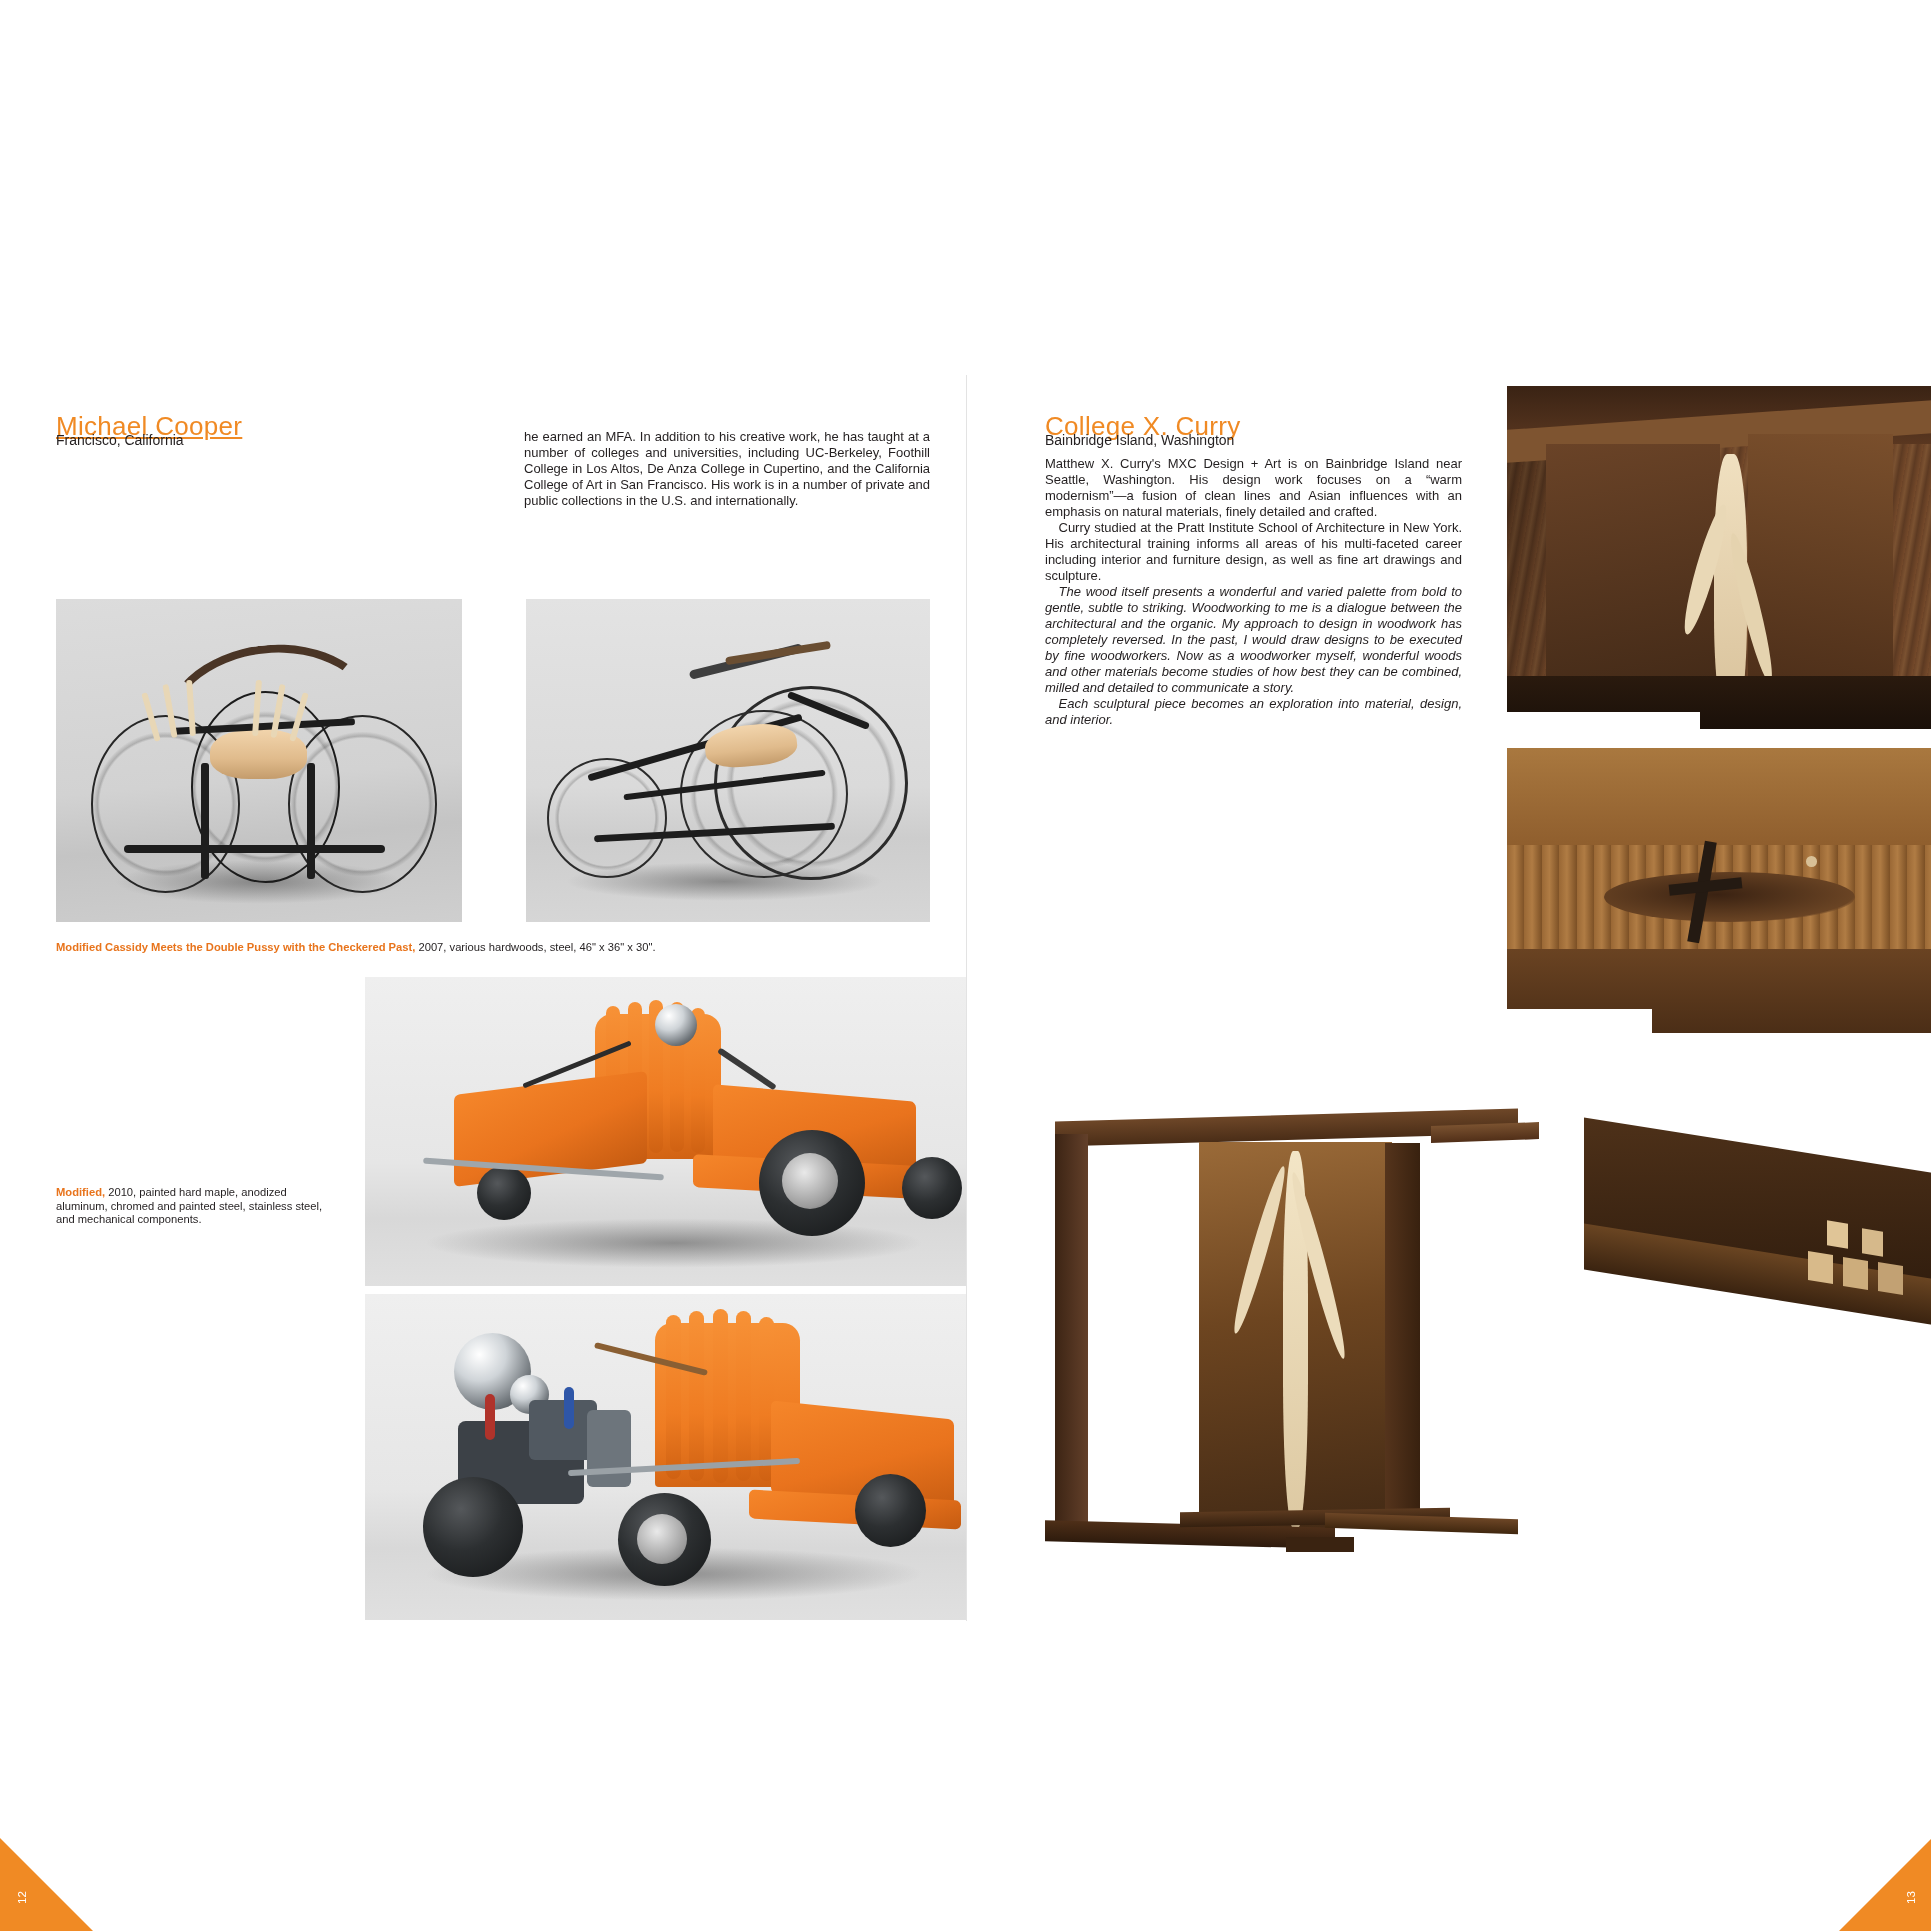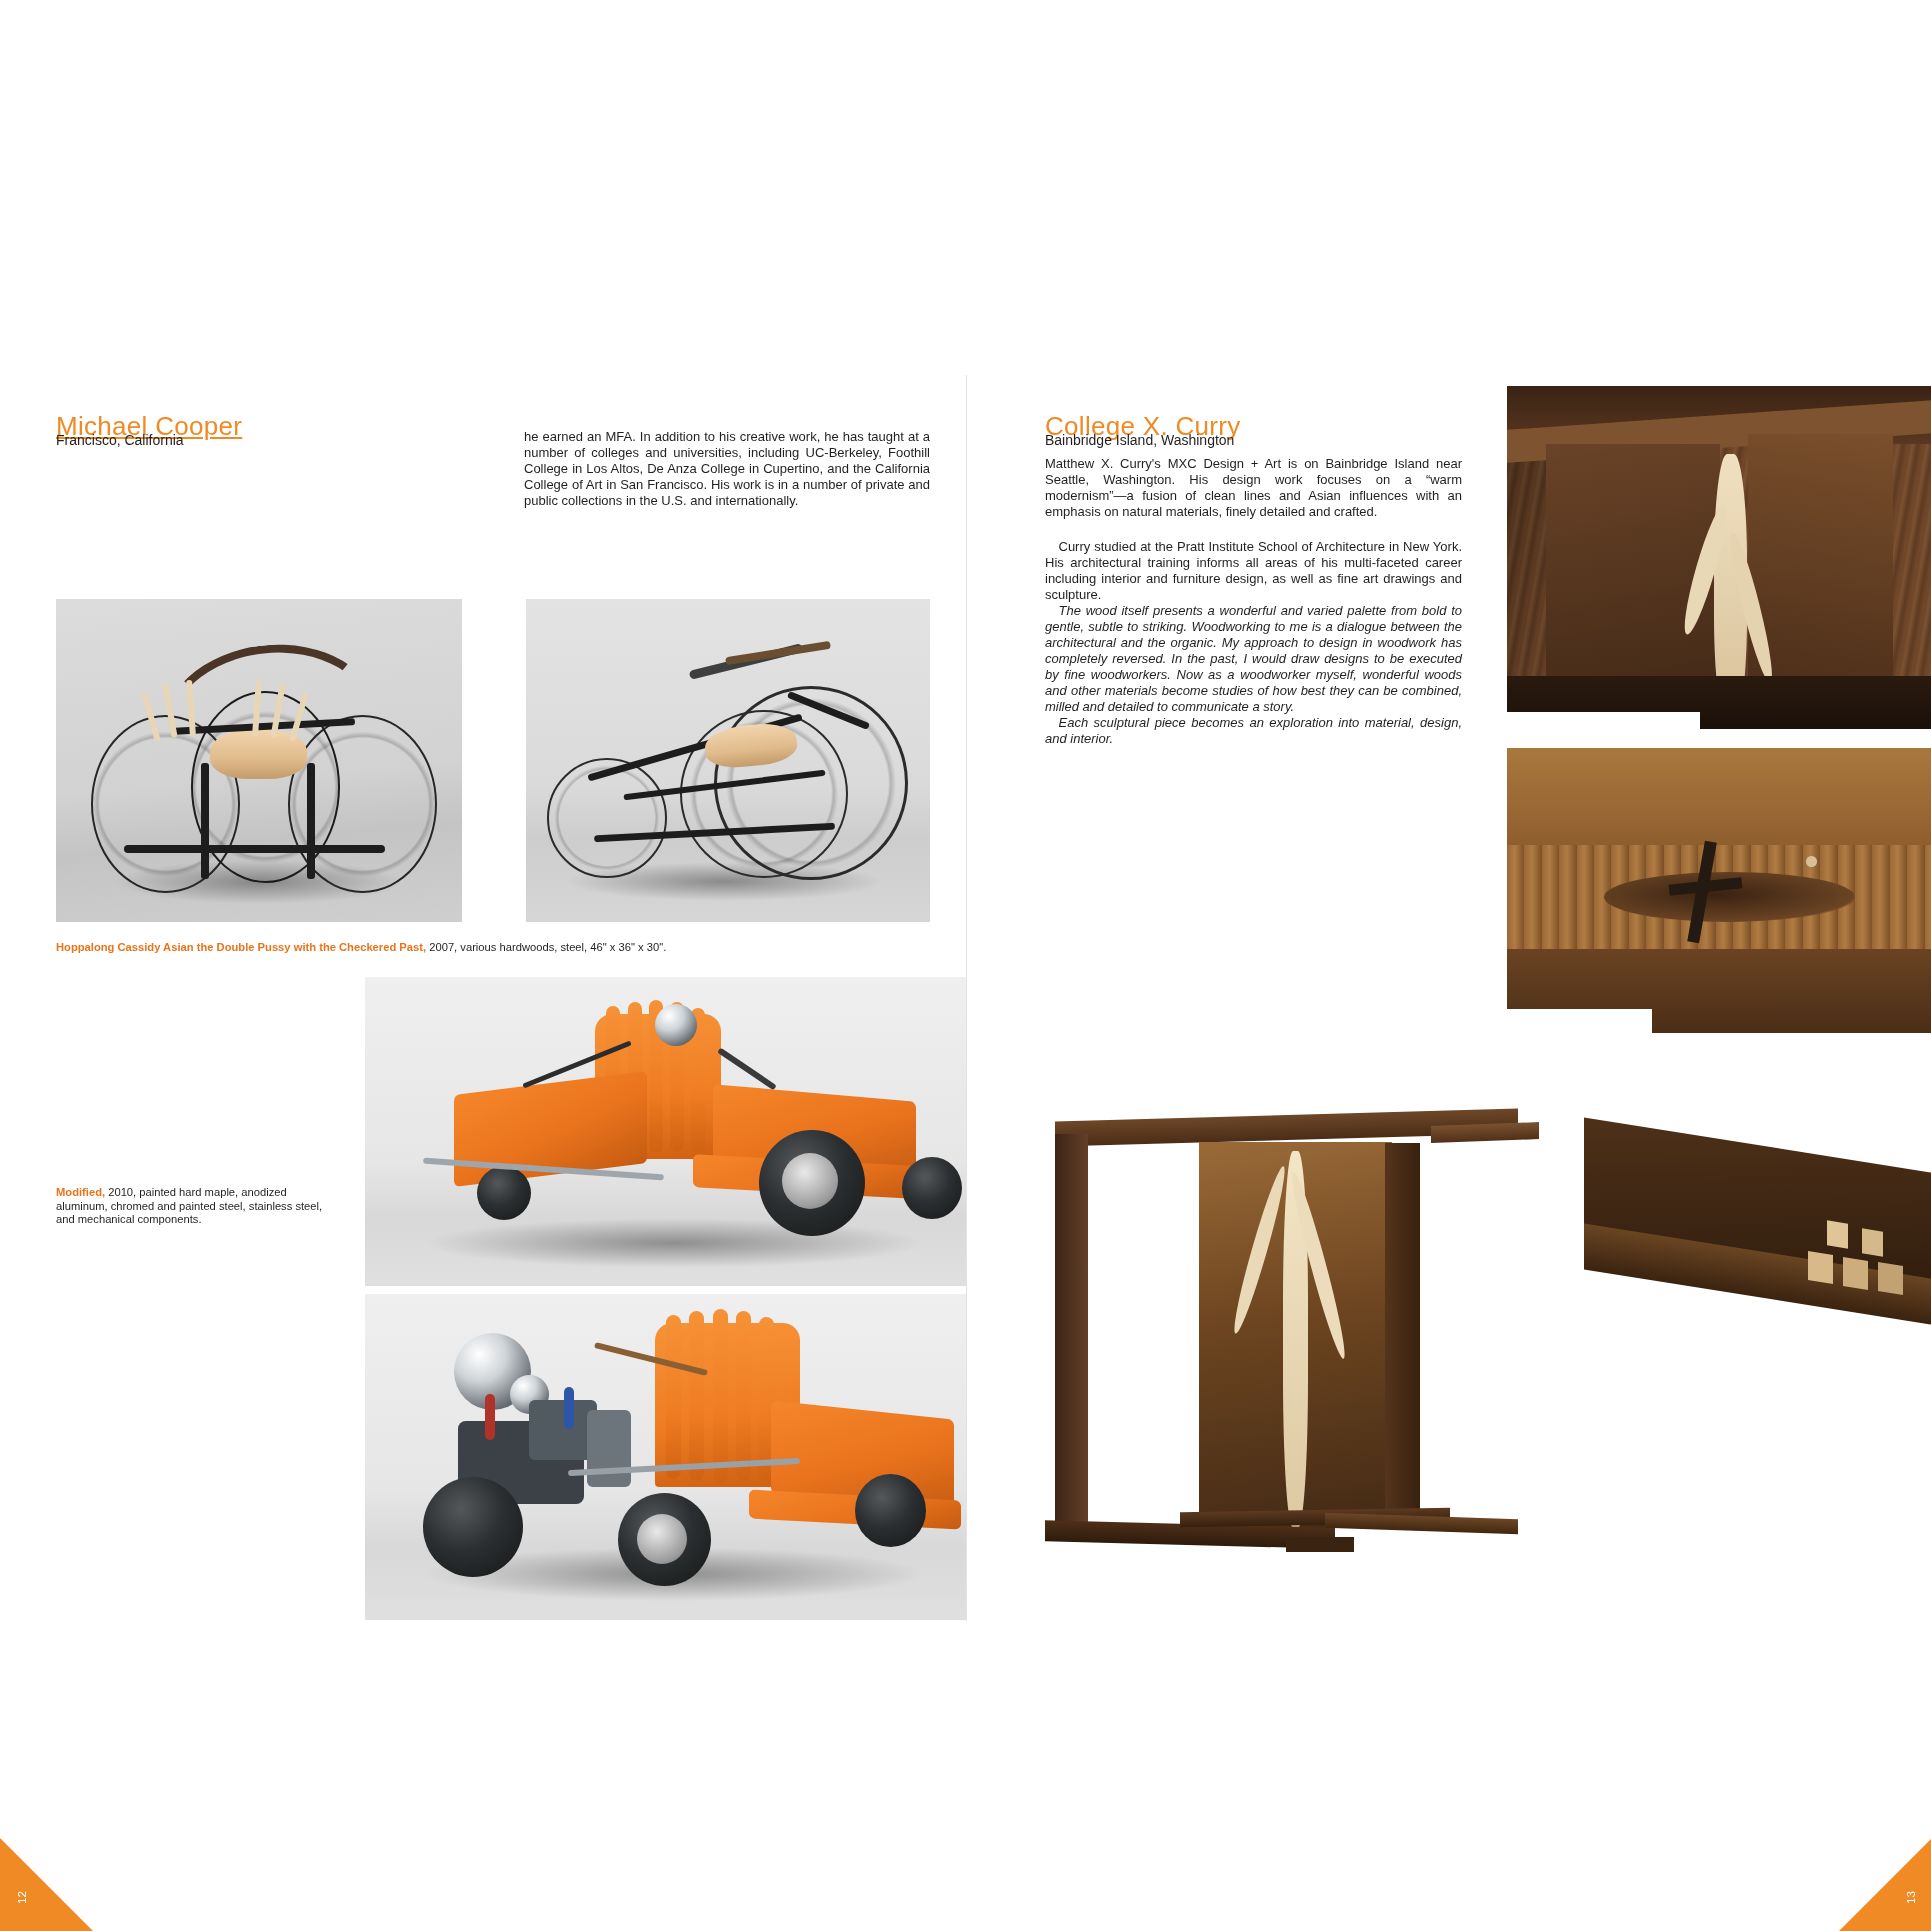--- a/index.html
+++ b/index.html
@@ -60,21 +60,21 @@
 
   
   .col {
     position: absolute;
     font-size: 13px;
     line-height: 16px;
     text-align: justify;
     color: #231f20;
   }
   .col p { margin: 0; }
-  .col p.indent { text-indent: 13.5px; margin-top: 19px; }
+  .col p.indent { text-indent: 13.5px; }
   .col p.ital {
     font-style: italic;
     text-indent: 13.5px;
   }
 
   
   .caption {
     position: absolute;
     font-size: 11.2px;
     line-height: 13.5px;
@@ -254,21 +254,21 @@
       <div class="bar" style="left:58px; top:145px; width:222px; height:6.8px; transform:rotate(-16deg);"></div>
       <div class="bar" style="left:97px; top:183px; width:203px; height:5.8px; transform:rotate(-7deg);"></div>
       <div class="leather" style="left:179px; top:126px; width:92px; height:41px; transform:rotate(-6deg);"></div>
       <div class="bar" style="left:162px; top:58px; width:116px; height:8.7px; border-radius:19.3px; background:#3f3f3f; transform:rotate(-14deg);"></div>
       <div class="bar" style="left:199px; top:50px; width:106px; height:7.7px; border-radius:19.3px; background:#6a4e32; transform:rotate(-9deg);"></div>
       <div class="bar" style="left:68px; top:230px; width:241px; height:6.8px; border-radius:29px; transform:rotate(-3deg);"></div>
       <div class="bar" style="left:259px; top:108px; width:87px; height:6.8px; border-radius:19.3px; transform:rotate(22deg);"></div>
     </div>
 
     <div class="caption" style="left:56px; top:941px; width:734px;">
-      <span class="title">Hoppalong Cassidy Asian the Double Pussy with the Checkered Past,</span><span> 2007, various hardwoods, steel, 46" x 36" x 30".</span>
+      <span class="title">Modified Cassidy Meets the Double Pussy with the Checkered Past,</span><span> 2007, various hardwoods, steel, 46" x 36" x 30".</span>
     </div>
 
     <div class="photo studio warm" style="left:365px; top:977px; width:626px; height:309px;">
       <div class="shadow-blob" style="left:58px; top:241px; width:502px; height:50px;"></div>
       <div class="orange-seat" style="left:230px; top:37px; width:126px; height:145px; border-radius:17.4px 17.4px 3.9px 3.9px;"></div>
       <div class="orange-seat" style="left:241px; top:29px; width:13.5px; height:145px; border-radius:7.7px;"></div>
       <div class="orange-seat" style="left:263px; top:25px; width:13.5px; height:150px; border-radius:7.7px;"></div>
       <div class="orange-seat" style="left:284px; top:23px; width:13.5px; height:153px; border-radius:7.7px;"></div>
       <div class="orange-seat" style="left:305px; top:25px; width:13.5px; height:150px; border-radius:7.7px;"></div>
       <div class="orange-seat" style="left:326px; top:31px; width:13.5px; height:145px; border-radius:7.7px;"></div>

